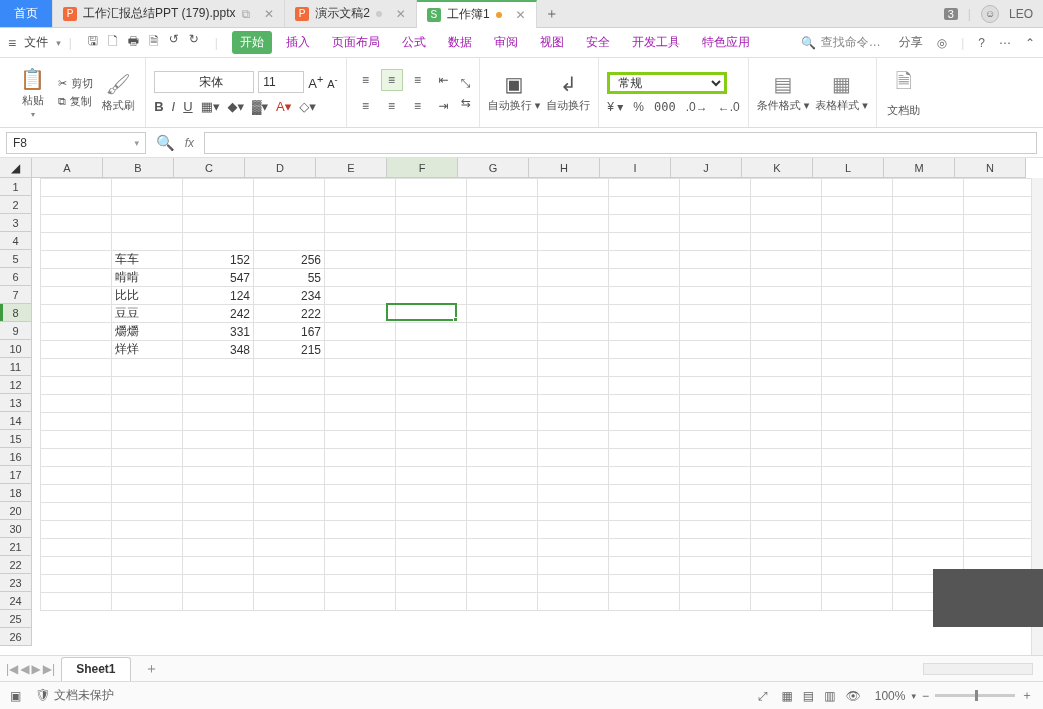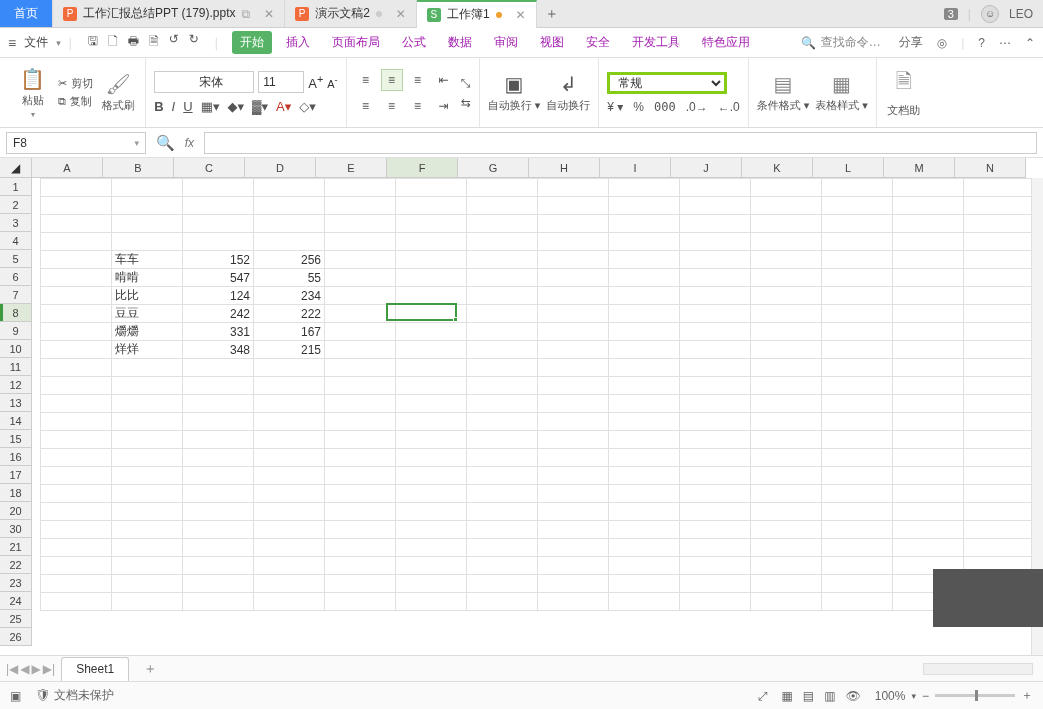--- a/index.html
+++ b/index.html
@@ -75,21 +75,21 @@
 .cells table { border-collapse:collapse; }
 .cells td { width:71px;height:18px;border:1px solid #e0e0e0;font-size:12px;padding:0 3px; white-space:nowrap; background:#fff;}
 .cells td.num { text-align:right; }
 .selcell { position:absolute;border:2px solid #3f9a3f;pointer-events:none;background:transparent; }
 .selcell .handle { position:absolute;right:-3px;bottom:-3px;width:5px;height:5px;background:#3f9a3f;border:1px solid #fff; }
 .vscroll { position:absolute;right:0;top:20px;bottom:0;width:12px;background:#f3f3f3;border-left:1px solid #e0e0e0; }
 
 
 .sheettabs { height:26px;border-top:1px solid #dcdcdc;display:flex;align-items:center;padding:0 6px;gap:6px;background:#fafafa;font-size:12px;color:#666; }
 .sheettabs .nav{color:#aaa;cursor:pointer;display:flex;gap:2px;}
-.sheettabs .stab{height:24px;padding:0 14px;display:flex;align-items:center;border:1px solid #ccc;border-bottom:none;background:#fff;border-radius:3px 3px 0 0;color:#333;}
+.sheettabs .stab{height:24px;padding:0 14px;display:flex;align-items:center;border:1px solid #ccc;border-bottom:none;background:#fff;border-radius:3px 3px 0 0;color:#333;font-weight:bold;}
 .sheettabs .addsh{color:#888;font-size:14px;padding:0 8px;cursor:pointer;}
 .sheettabs .flex{flex:1;}
 .sheettabs .hscroll{width:110px;height:12px;background:#f0f0f0;border:1px solid #ddd;margin-right:4px;}
 .thumb-pane { position:absolute; right:0;bottom:28px;width:110px;height:58px;background:#555; }
 
 
 .status { height:28px;border-top:1px solid #dcdcdc;display:flex;align-items:center;padding:0 10px;gap:14px;color:#666;font-size:12px;background:#fafafa; }
 .status .flex{flex:1;}
 .status .viewicons{display:flex;gap:10px;color:#666;}
 .status .zoom{display:flex;align-items:center;gap:6px;}

